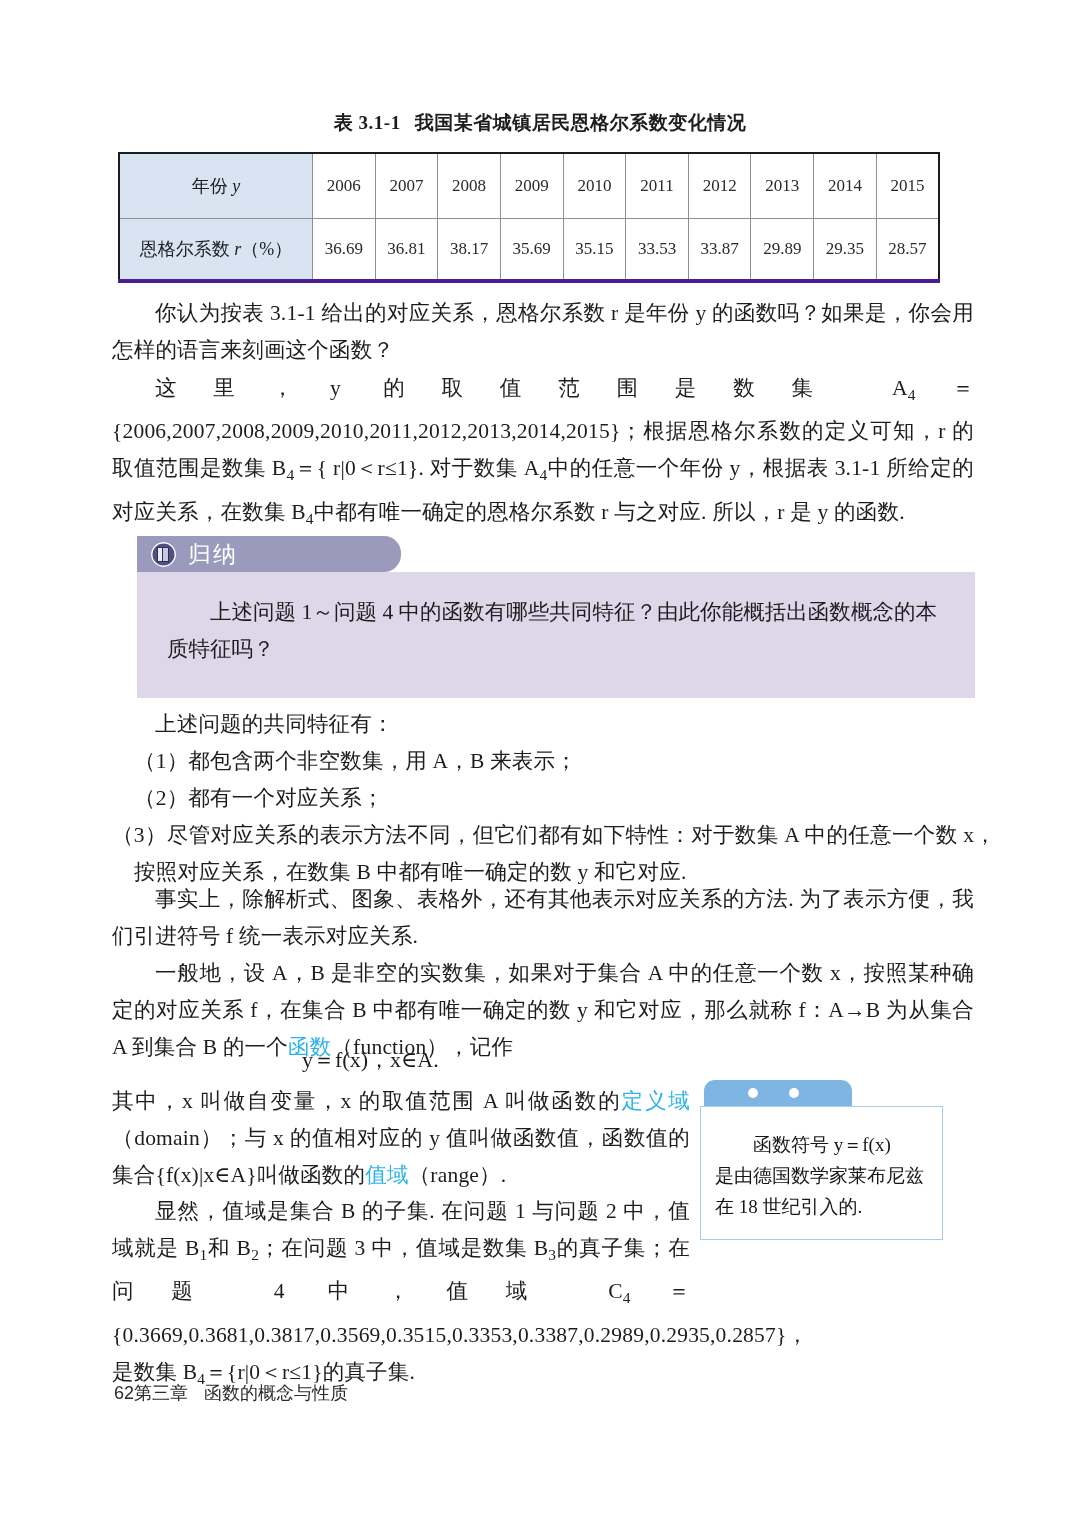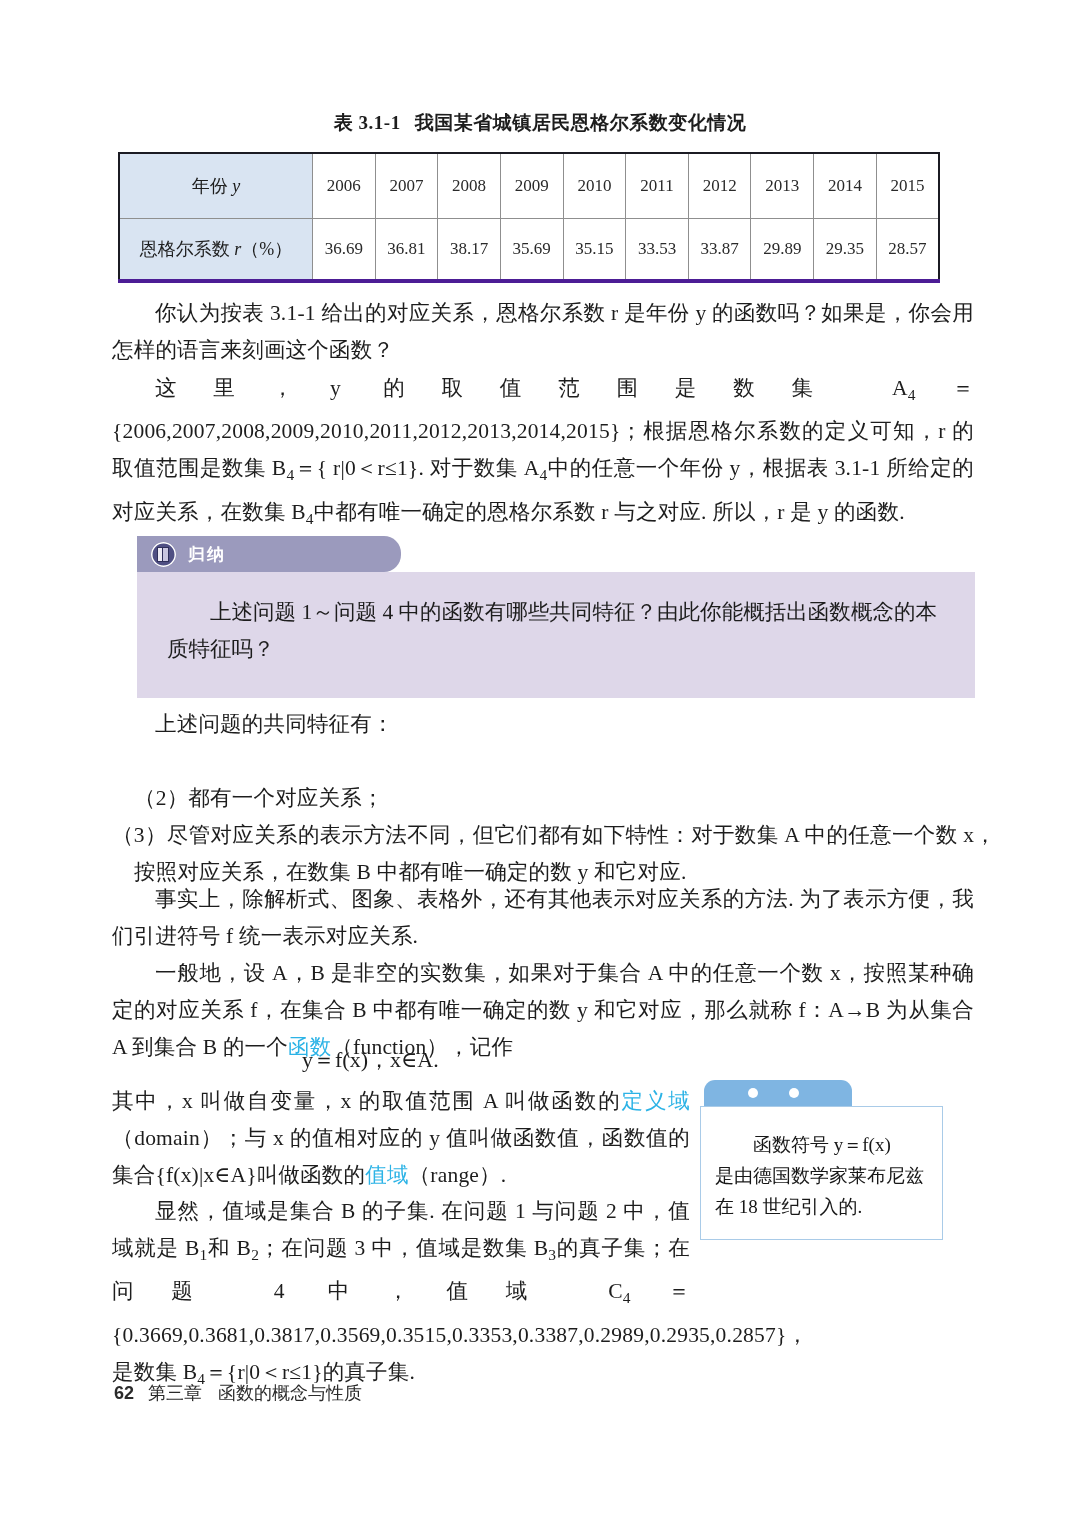--- a/index.html
+++ b/index.html
@@ -125,22 +125,22 @@
     content: "";
     position: absolute;
     left: 11px; top: 5px;
     width: 7px; height: 15px;
     background: #c9c6e0;
     border: 1px solid #2f2f5a;
     box-sizing: border-box;
   }
   .guina-title {
     margin-left: 12px;
-    font-size: 17px;
-    font-weight: bold;
+    font-size: 23px;
+    font-weight: normal;
     color: #ffffff;
     font-family: "Liberation Sans", sans-serif;
     letter-spacing: 2px;
   }
   .guina-body {
     background: #ded7e9;
     padding: 22px 38px 30px 30px;
     font-size: 21.5px;
     line-height: 37px;
     text-align: justify;
@@ -199,21 +199,21 @@
   .sn-line1 { text-indent: 2em; }
 
   
   .footer {
     position: absolute;
     left: 114px;
     top: 1381px;
     font-size: 18px;
     color: #2a2a2a;
   }
-  .footer .pg { font-weight: bold; margin-right: 14px; font-family: "Liberation Sans", sans-serif; }
+  .footer .pg { font-weight: normal; font-family: "Liberation Sans", sans-serif; }
   .footer .ch { margin-right: 16px; }
 </style>
 </head>
 <body>
 
 <div class="page">
 
   <div class="table-caption">
     <span class="cap-num">表 3.1-1</span><span>我国某省城镇居民恩格尔系数变化情况</span>
   </div>
@@ -261,20 +261,21 @@
     <div class="guina-tab">
       <span class="guina-icon"></span>
       <span class="guina-title">归纳</span>
     </div>
     <div class="guina-body">
       <div class="indent">上述问题 1～问题 4 中的函数有哪些共同特征？由此你能概括出函数概念的本质特征吗？</div>
     </div>
   </div>
 
   <div class="para indent" style="top:706px;">上述问题的共同特征有：</div>
+  <div class="para" style="top:743px; padding-left:22px;">（1）都包含两个非空数集，用 A，B 来表示；</div>
   <div class="para" style="top:780px; padding-left:22px;">（2）都有一个对应关系；</div>
   <div class="para" style="top:817px; padding-left:22px; text-indent:-22px;">（3）尽管对应关系的表示方法不同，但它们都有如下特性：对于数集 A 中的任意一个数 x，按照对应关系，在数集 B 中都有唯一确定的数 y 和它对应.</div>
 
   <div class="para indent" style="top:881px;">事实上，除解析式、图象、表格外，还有其他表示对应关系的方法. 为了表示方便，我们引进符号 f 统一表示对应关系.</div>
 
   <div class="para indent" style="top:955px;">
     <span>一般地，设 A，B 是非空的实数集，如果对于集合 A 中的任意一个数 x，按照某种确定的对应关系 f，在集合 B 中都有唯一确定的数 y 和它对应，那么就称 f：A→B 为从集合 A 到集合 B 的一个</span><span class="hl">函数</span><span>（function），记作</span>
   </div>
 
   <div class="formula" style="top:1043px;">y＝f(x)，x∈A.</div>

